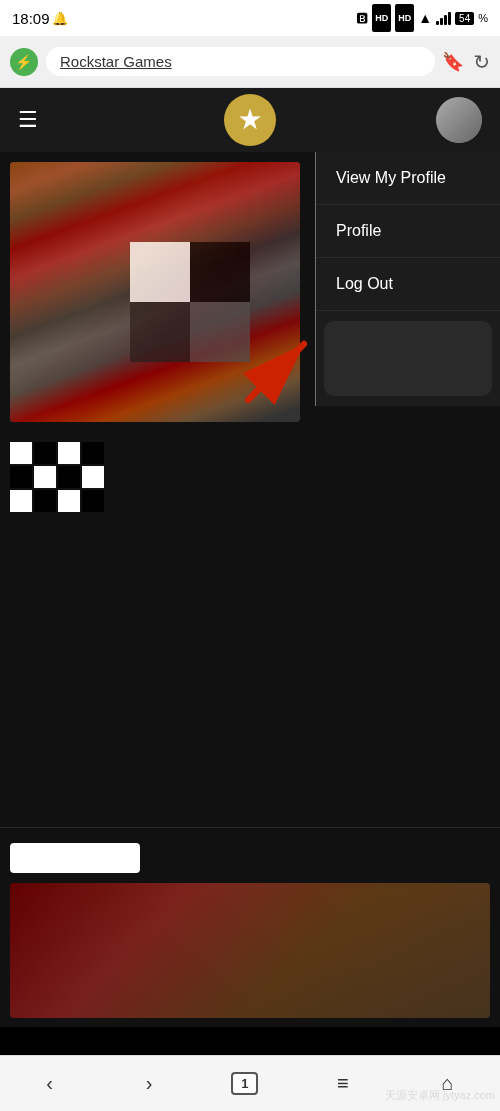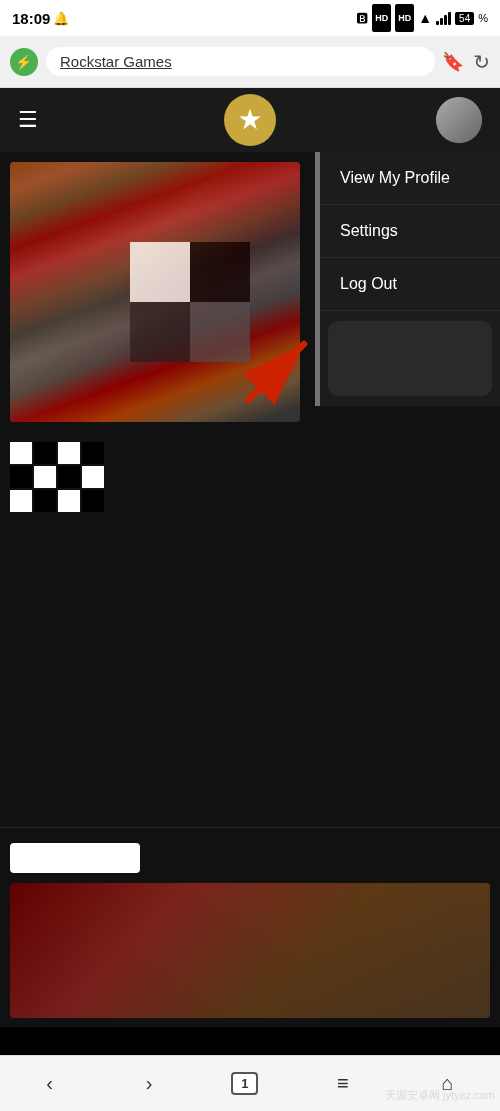--- a/index.html
+++ b/index.html
@@ -20,21 +20,21 @@
       display: flex;
       align-items: center;
       justify-content: space-between;
       padding: 0 12px;
       position: relative;
       z-index: 100;
     }
 
     .status-time {
       font-size: 15px;
-      font-weight: 700;
+      font-weight: 400;
       color: #000;
       display: flex;
       align-items: center;
       gap: 3px;
     }
 
     .status-icons {
       display: flex;
       align-items: center;
       gap: 4px;
@@ -195,21 +195,21 @@
     }
 
     
     .dropdown-menu {
       position: absolute;
       right: 0;
       top: 0;
       width: 185px;
       background: #1c1c1c;
       z-index: 55;
-      border-left: 5px solid #737373;
+      border-left: 1px solid #737373;
     }
 
     .menu-item {
       padding: 17px 20px;
       color: #fff;
       font-size: 16px;
       font-weight: 400;
       border-bottom: 1px solid #2a2a2a;
       cursor: pointer;
       white-space: nowrap;
@@ -427,21 +427,21 @@
         <div style="background:#fff;"></div>
         <div style="background:#000;"></div>
       </div>
     </div>
 
     <div class="dropdown-menu">
       <div class="menu-item">
         <span>View My Profile</span>
       </div>
       <div class="menu-item">
-        <span>Settings</span>
+        <span>Profile</span>
       </div>
       <div class="menu-item">
         <span>Log Out</span>
       </div>
 
       <div style="margin: 10px 8px; background:#2a2a2a; border-radius:10px; height:75px;"></div>
     </div>
 
   </div>
 

